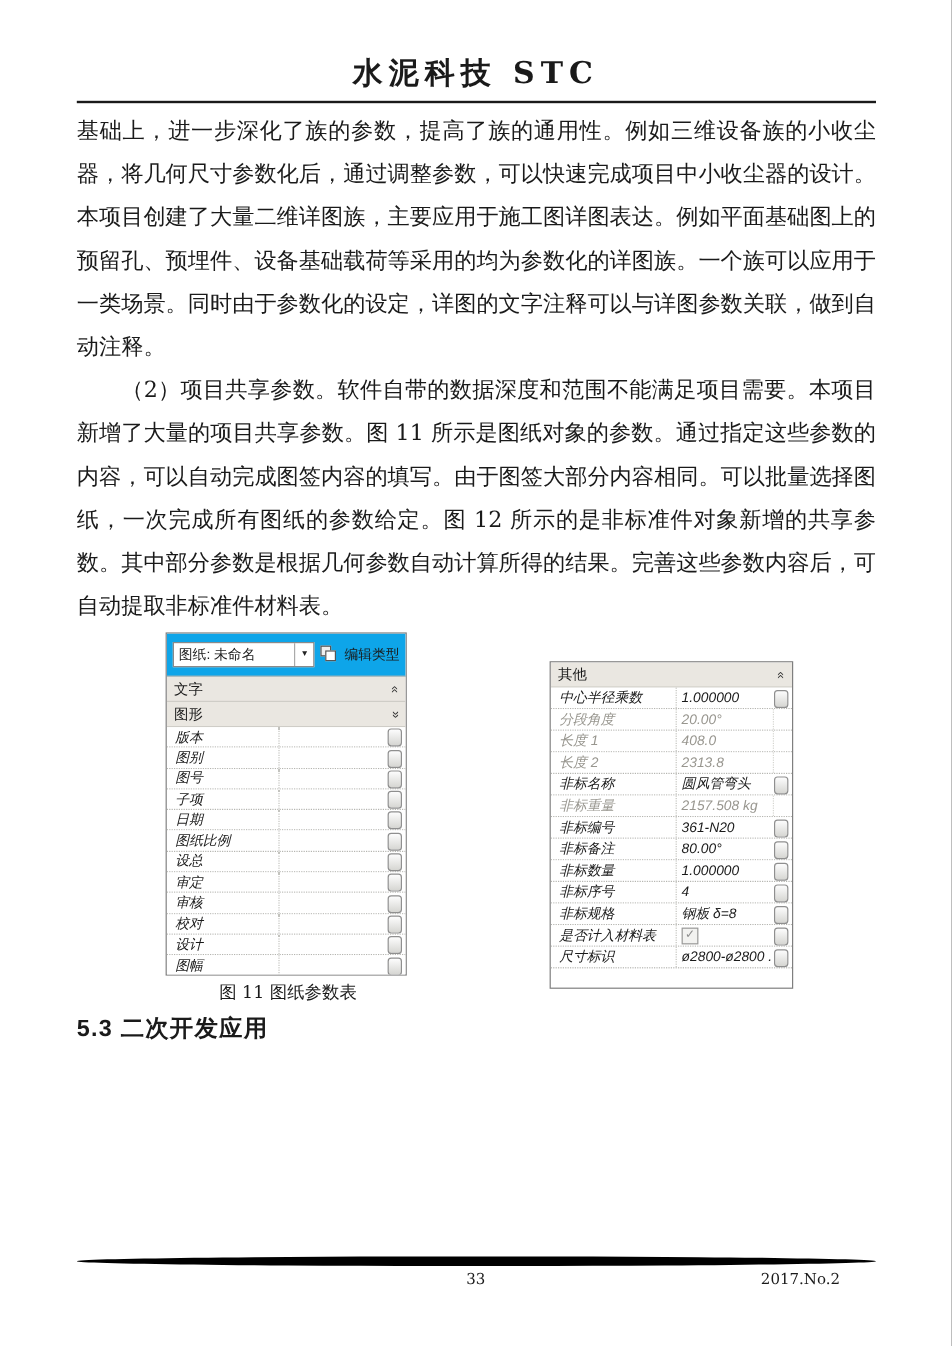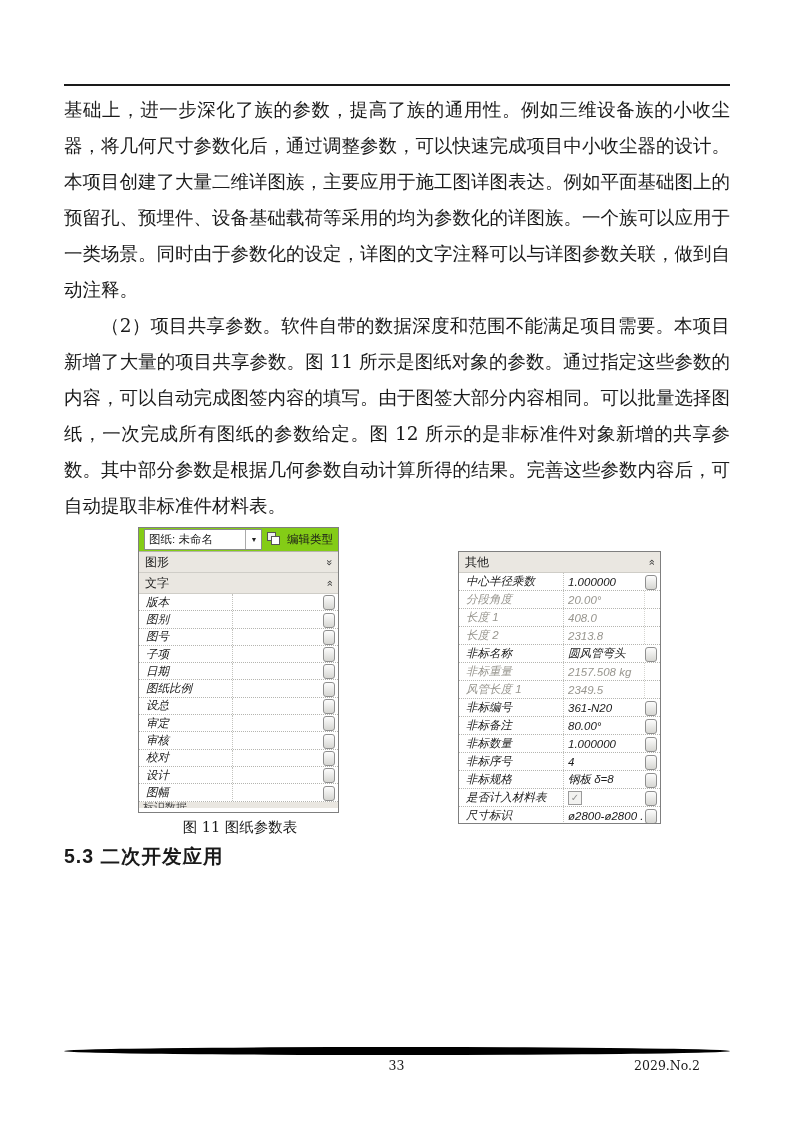--- a/index.html
+++ b/index.html
@@ -27,21 +27,21 @@
   .indent{text-indent:2em;}
   
   .fig{
     position:absolute; top:527px; background:#fff;
     border:1px solid #7f7f7f; box-sizing:border-box;
     font-family:"Liberation Sans","DejaVu Sans",sans-serif; font-size:11.5px;
   }
   .fig11{left:138px; width:201px; height:286px; overflow:hidden;}
   .fig12{left:458px; width:203px; height:273px; overflow:hidden;margin-top:24px;}
   .rvt-toolbar{
-    height:24px; background:#84cc16; border-bottom:1px solid #b5b3ae;
+    height:36px; background:#0ea5e9; border-bottom:1px solid #b5b3ae;
     display:flex; align-items:center; padding:0 5px; gap:5px; box-sizing:border-box;
   }
   .rvt-combo{
     width:130px; height:21px; background:#fff; border:1px solid #8a8a8a;
     display:flex; align-items:center; box-sizing:border-box;
   }
   .rvt-combo .combo-text{flex:1; padding-left:4px; white-space:nowrap; overflow:hidden;}
   .combo-arrow{
     width:15px; align-self:stretch; border-left:1px solid #aaa;
     display:flex; align-items:center; justify-content:center; font-size:7px; color:#222;
@@ -114,43 +114,44 @@
   }
   .footer-issue{
     position:absolute; top:1058px; right:93px; font-size:12.5px;
   }
 </style>
 </head>
 <body>
 
 <div class="page">
 
+  <div class="journal-title">水泥科技 STC</div>
   <div class="header-rule"></div>
 
   <div class="textblock tb1">
     <p class="body-para">基础上，进一步深化了族的参数，提高了族的通用性。例如三维设备族的小收尘器，将几何尺寸参数化后，通过调整参数，可以快速完成项目中小收尘器的设计。本项目创建了大量二维详图族，主要应用于施工图详图表达。例如平面基础图上的预留孔、预埋件、设备基础载荷等采用的均为参数化的详图族。一个族可以应用于一类场景。同时由于参数化的设定，详图的文字注释可以与详图参数关联，做到自动注释。</p>
     <p class="body-para indent">（2）项目共享参数。软件自带的数据深度和范围不能满足项目需要。本项目新增了大量的项目共享参数。图 11 所示是图纸对象的参数。通过指定这些参数的内容，可以自动完成图签内容的填写。由于图签大部分内容相同。可以批量选择图纸，一次完成所有图纸的参数给定。图 12 所示的是非标准件对象新增的共享参数。其中部分参数是根据几何参数自动计算所得的结果。完善这些参数内容后，可自动提取非标准件材料表。</p>
   </div>
 
   <div class="fig fig11">
     <div class="rvt-toolbar">
       <div class="rvt-combo">
         <span class="combo-text">图纸: 未命名</span>
         <span class="combo-arrow">▼</span>
       </div>
       <span class="edit-type-icon"></span>
       <span class="edit-type-label">编辑类型</span>
     </div>
     <div class="rvt-section">
+      <span>文字</span>
+      <span class="chev chev-up">»</span>
+    </div>
+    <div class="rvt-section">
       <span>图形</span>
       <span class="chev chev-down">»</span>
-    </div>
-    <div class="rvt-section">
-      <span>文字</span>
-      <span class="chev chev-up">»</span>
     </div>
     <div>
         <div class="rvt-row">
           <div class="rvt-label">版本</div>
           <div class="rvt-value"></div>
           <div class="rvt-btn"></div>
         </div>
         <div class="rvt-row">
           <div class="rvt-label">图别</div>
           <div class="rvt-value"></div>
@@ -240,25 +241,20 @@
           <div class="rvt-label">非标名称</div>
           <div class="rvt-value">圆风管弯头</div>
           <div class="rvt-btn"></div>
         </div>
         <div class="rvt-row">
           <div class="rvt-label gray">非标重量</div>
           <div class="rvt-value gray">2157.508 kg</div>
           <div class="rvt-btn-space"></div>
         </div>
         <div class="rvt-row">
-          <div class="rvt-label gray">风管长度 1</div>
-          <div class="rvt-value gray">2349.5</div>
-          <div class="rvt-btn-space"></div>
-        </div>
-        <div class="rvt-row">
           <div class="rvt-label">非标编号</div>
           <div class="rvt-value">361-N20</div>
           <div class="rvt-btn"></div>
         </div>
         <div class="rvt-row">
           <div class="rvt-label">非标备注</div>
           <div class="rvt-value">80.00°</div>
           <div class="rvt-btn"></div>
         </div>
         <div class="rvt-row">
@@ -291,15 +287,15 @@
       </div>
   </div>
 
   <div class="caption cap11">图 11 图纸参数表</div>
 
   <h2 class="sec-heading">5.3 二次开发应用</h2>
 
 
   <div class="footer-bar"></div>
   <div class="footer-pagenum">33</div>
-  <div class="footer-issue">2029.No.2</div>
+  <div class="footer-issue">2017.No.2</div>
 
 </div>
 
 </body></html>

